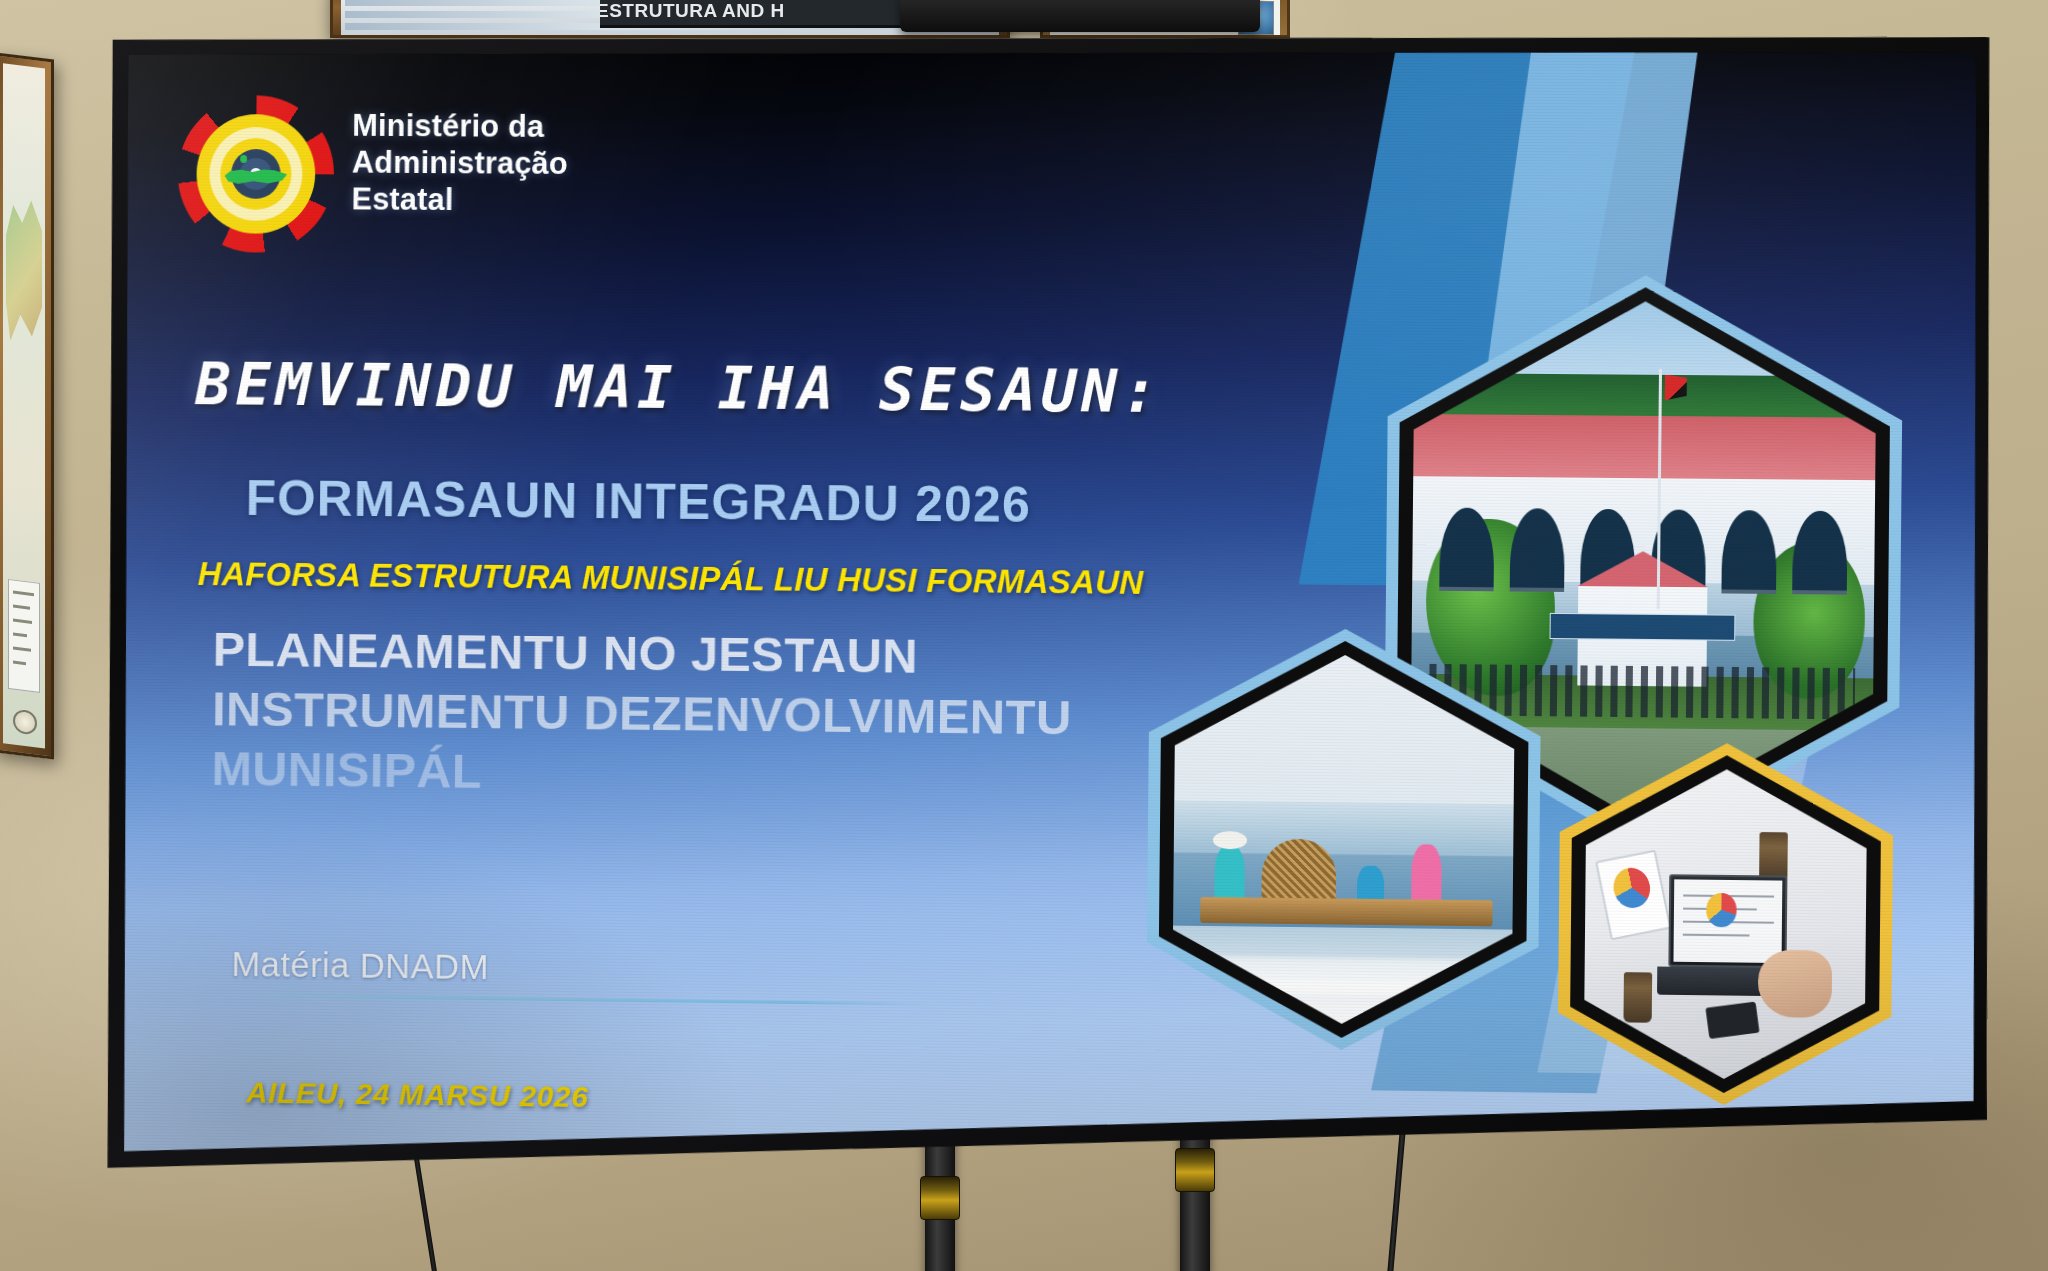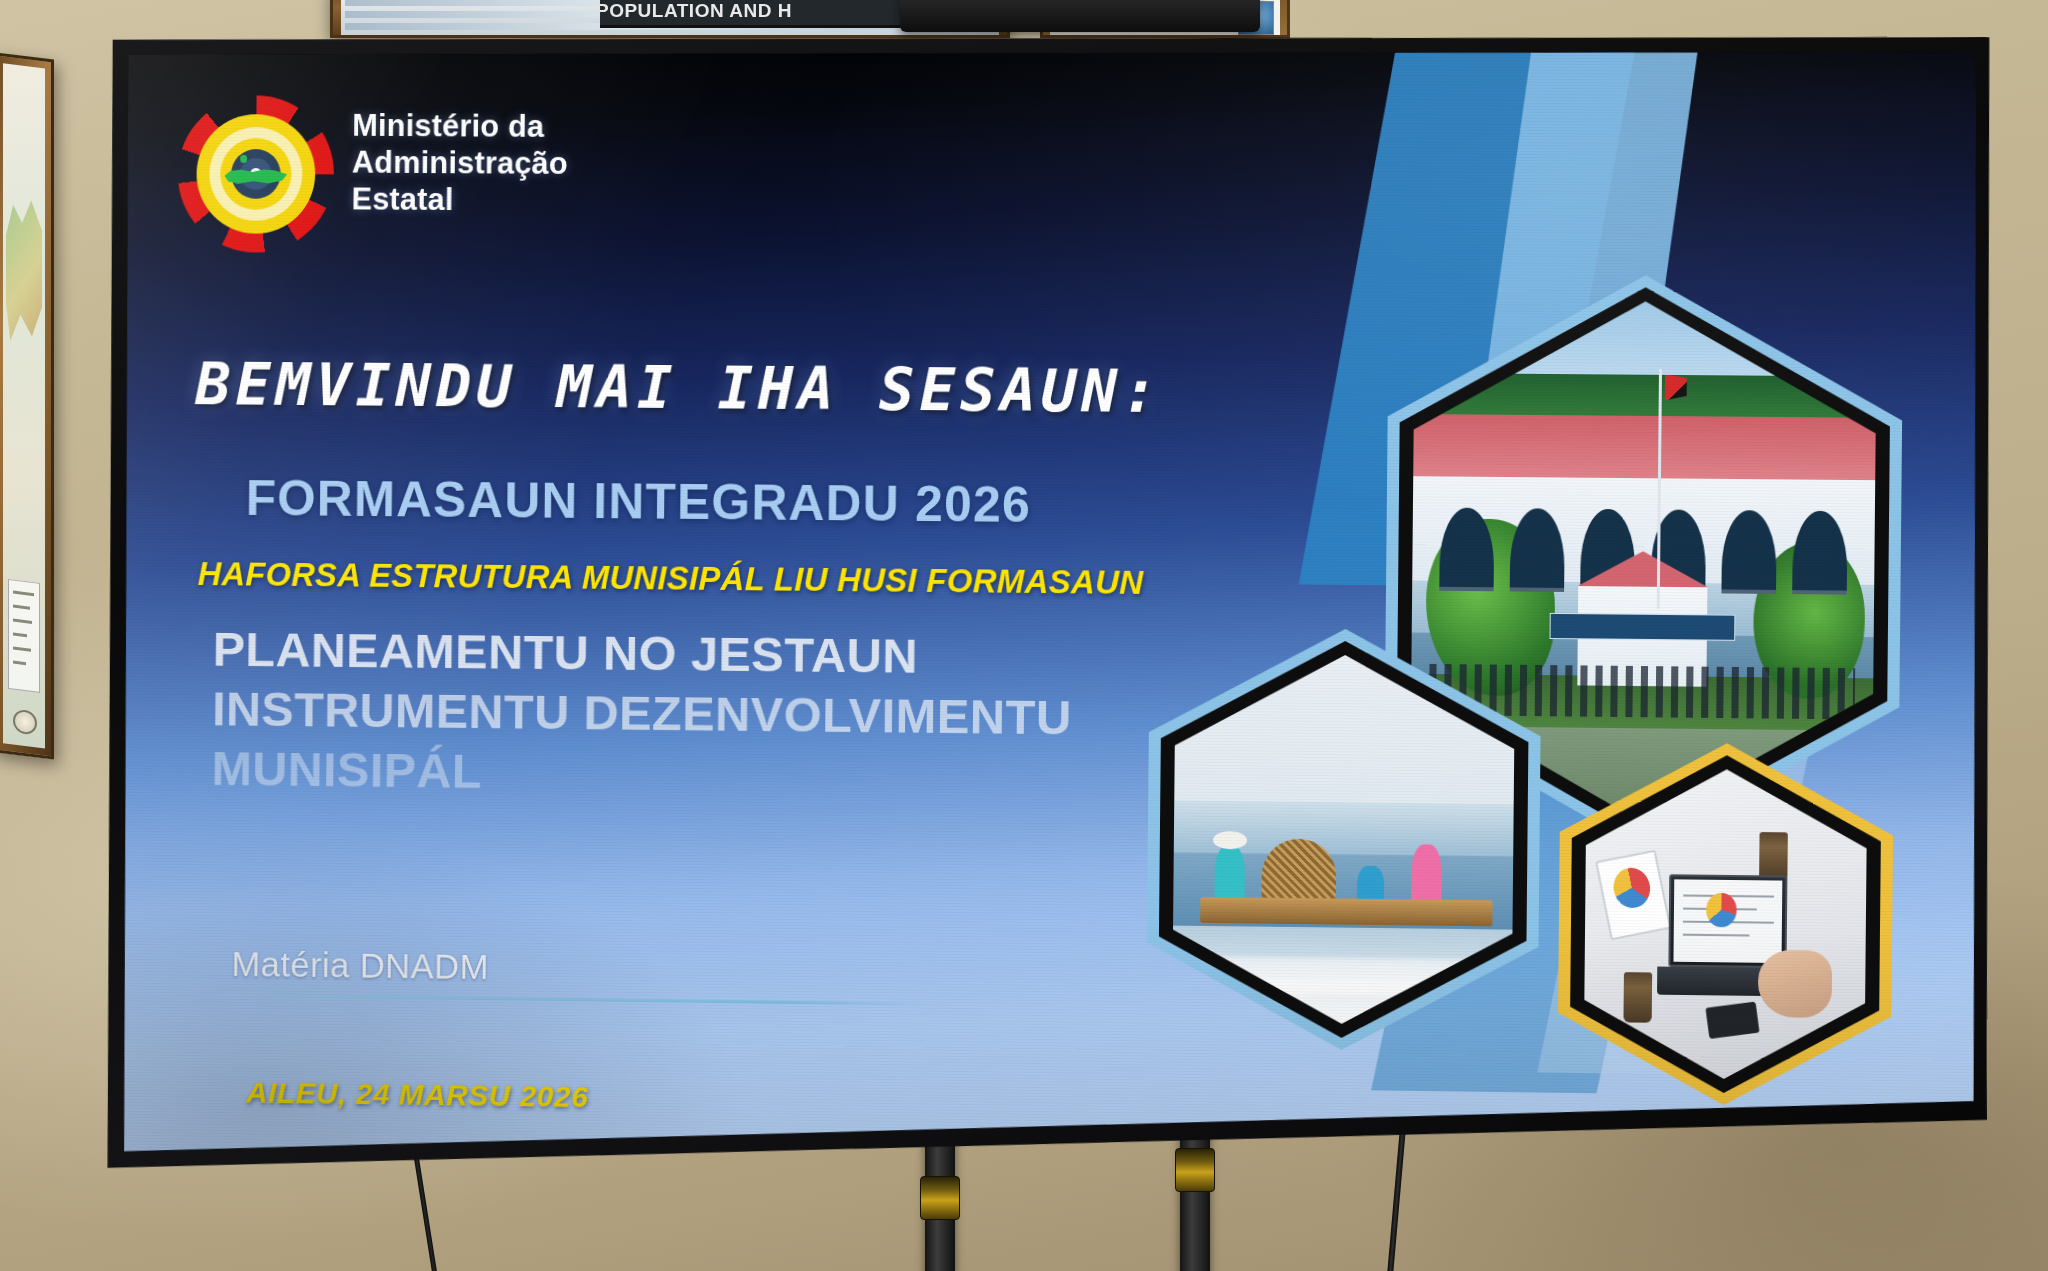--- a/index.html
+++ b/index.html
@@ -507,21 +507,21 @@
   <div id="notice-board">
     <div class="inner">
       <div class="nb-row" style="top:4px"></div>
       <div class="nb-row" style="top:16px"></div>
       <div class="nb-row" style="top:28px"></div>
       <div class="nb-row" style="top:40px"></div>
     </div>
   </div>
 
   <div id="hall-sign">
-    <div class="txt">POPULATION AND H</div>
+    <div class="txt">ESTRUTURA AND H</div>
   </div>
 
   <div id="right-poster">
     <div class="sheet">
       <div class="sheet-label">DATA SHEET</div>
       <div class="sheet-img"></div>
     </div>
   </div>
 
   <div id="tv-top-bar"></div>

